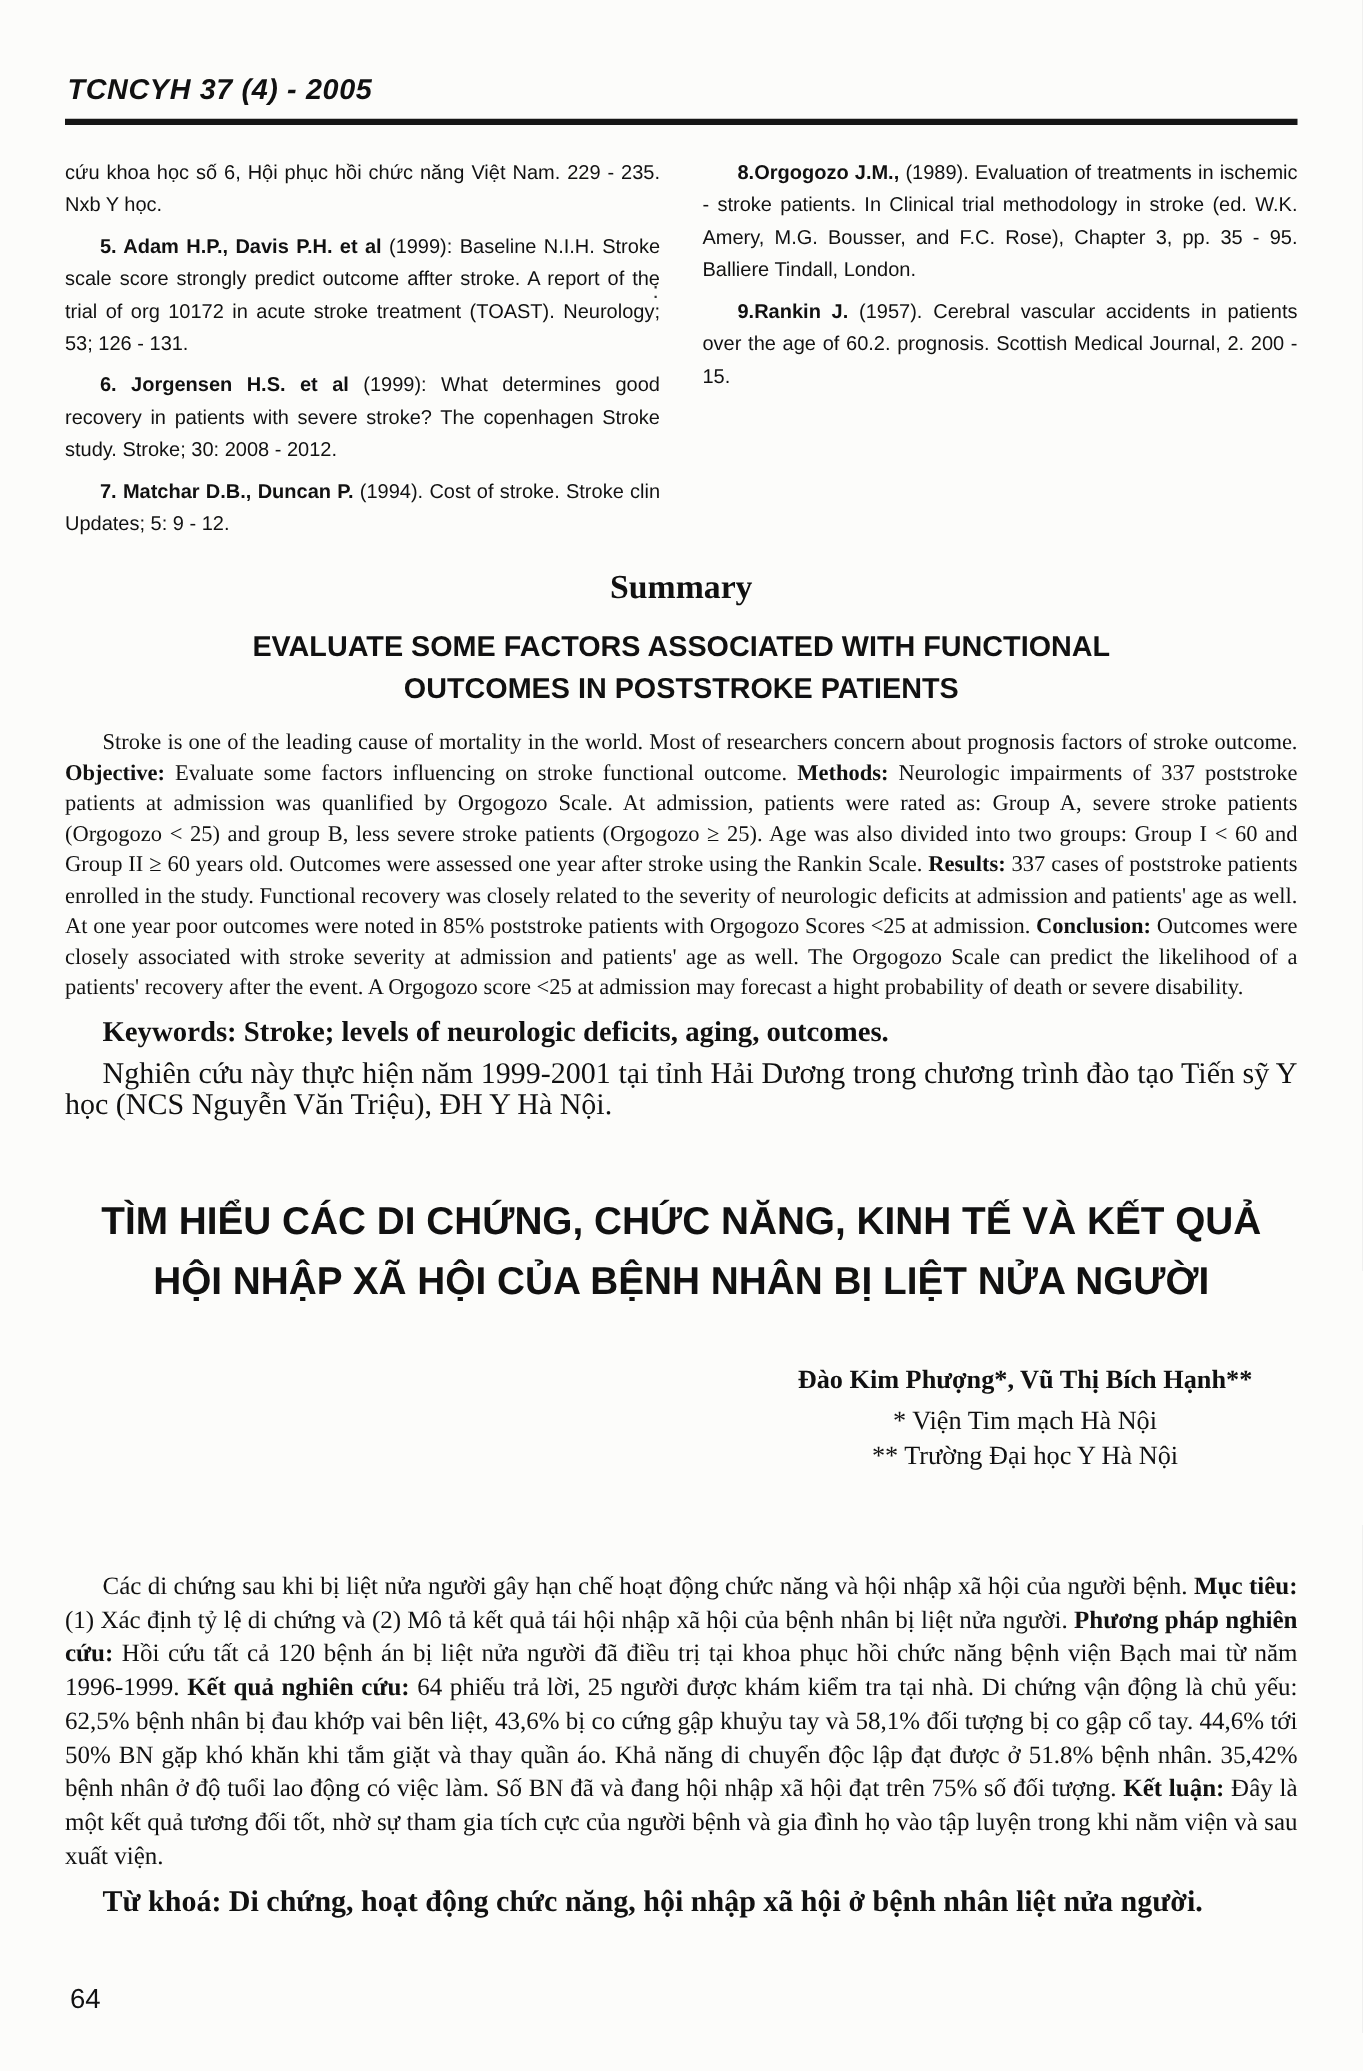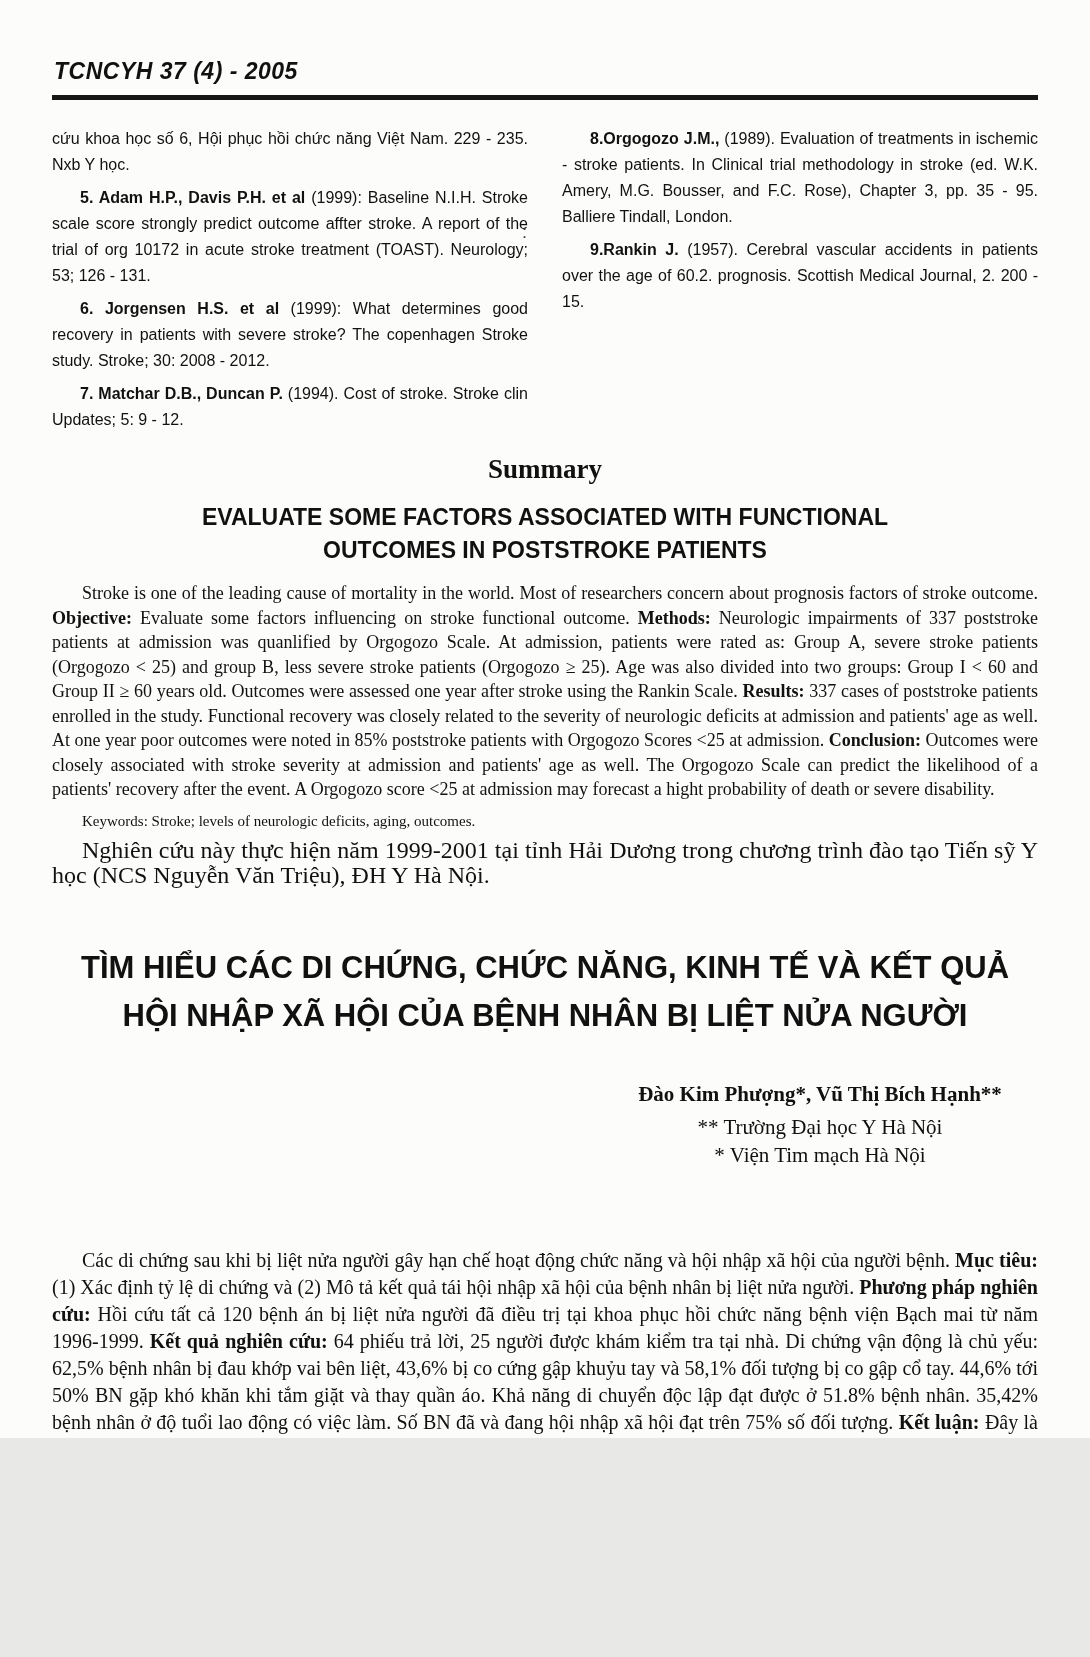--- a/index.html
+++ b/index.html
@@ -1,18 +1,18 @@
 <!DOCTYPE html>
 <html><head>
 <meta charset="utf-8">
 <style>
   html,body { margin:0; padding:0; background:#e8e8e6; }
   .page {
     position:relative;
-    width:1090px; height:1438px;
+    width:1090px; height:1657px;
     margin:0 auto;
     background:#fcfcfa;
     color:#111;
     overflow:hidden;
     box-sizing:border-box;
     padding:58px 52px 0 52px;
   }
   
   .journal-header {
     font-family:"Liberation Sans", sans-serif;
@@ -47,21 +47,21 @@
     text-align:center; margin:16px 0 0 0;
   }
   .abstract-en {
     font-family:"Liberation Serif", serif;
     font-size:18px; line-height:24.5px;
     text-align:justify; text-indent:30px;
     margin:14px 0 0 0;
   }
   .keywords-en {
     font-family:"Liberation Serif", serif;
-    font-weight:normal; font-size:15px;
+    font-weight:bold; font-size:23px;
     margin:11px 0 0 0; text-indent:30px;
   }
   .note-vi {
     font-family:"Liberation Serif", serif;
     font-size:24px; line-height:25px;
     margin:8px 0 0 0; text-indent:30px; text-align:justify;
   }
   
   .article-title {
     font-family:"Liberation Sans", sans-serif;
@@ -128,22 +128,22 @@
 
   <p class="note-vi">Nghiên cứu này thực hiện năm 1999-2001 tại tỉnh Hải Dương trong chương trình đào tạo Tiến sỹ Y học (NCS Nguyễn Văn Triệu), ĐH Y Hà Nội.</p>
 
   <div class="article-title">
     <div>TÌM HIỂU CÁC DI CHỨNG, CHỨC NĂNG, KINH TẾ VÀ KẾT QUẢ</div>
     <div>HỘI NHẬP XÃ HỘI CỦA BỆNH NHÂN BỊ LIỆT NỬA NGƯỜI</div>
   </div>
 
   <div class="authors-block">
     <div class="authors-line">Đào Kim Phượng*, Vũ Thị Bích Hạnh**</div>
+    <div class="affil-line">* Viện Tim mạch Hà Nội</div>
     <div class="affil-line">** Trường Đại học Y Hà Nội</div>
-    <div class="affil-line">* Viện Tim mạch Hà Nội</div>
   </div>
 
   <p class="abstract-vi"><span>Các di chứng sau khi bị liệt nửa người gây hạn chế hoạt động chức năng và hội nhập xã hội của người bệnh. </span><span style="font-weight: bold;">Mục tiêu:</span><span> (1) Xác định tỷ lệ di chứng và (2) Mô tả kết quả tái hội nhập xã hội của bệnh nhân bị liệt nửa người. </span><span style="font-weight: bold;">Phương pháp nghiên cứu:</span><span> Hồi cứu tất cả 120 bệnh án bị liệt nửa người đã điều trị tại khoa phục hồi chức năng bệnh viện Bạch mai từ năm 1996-1999. </span><span style="font-weight: bold;">Kết quả nghiên cứu:</span><span> 64 phiếu trả lời, 25 người được khám kiểm tra tại nhà. Di chứng vận động là chủ yếu: 62,5% bệnh nhân bị đau khớp vai bên liệt, 43,6% bị co cứng gập khuỷu tay và 58,1% đối tượng bị co gập cổ tay. 44,6% tới 50% BN gặp khó khăn khi tắm giặt và thay quần áo. Khả năng di chuyển độc lập đạt được ở 51.8% bệnh nhân. 35,42% bệnh nhân ở độ tuổi lao động có việc làm. Số BN đã và đang hội nhập xã hội đạt trên 75% số đối tượng. </span><span style="font-weight: bold;">Kết luận:</span><span> Đây là một kết quả tương đối tốt, nhờ sự tham gia tích cực của người bệnh và gia đình họ vào tập luyện trong khi nằm viện và sau xuất viện.</span></p>
 
   <p class="keywords-vi">Từ khoá: Di chứng, hoạt động chức năng, hội nhập xã hội ở bệnh nhân liệt nửa người.</p>
 
   <div class="page-number">64</div>
 
 </div>
 

